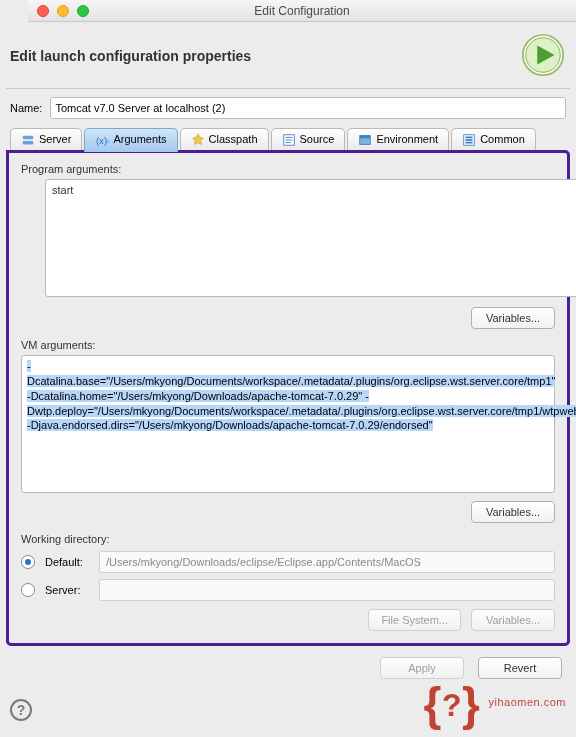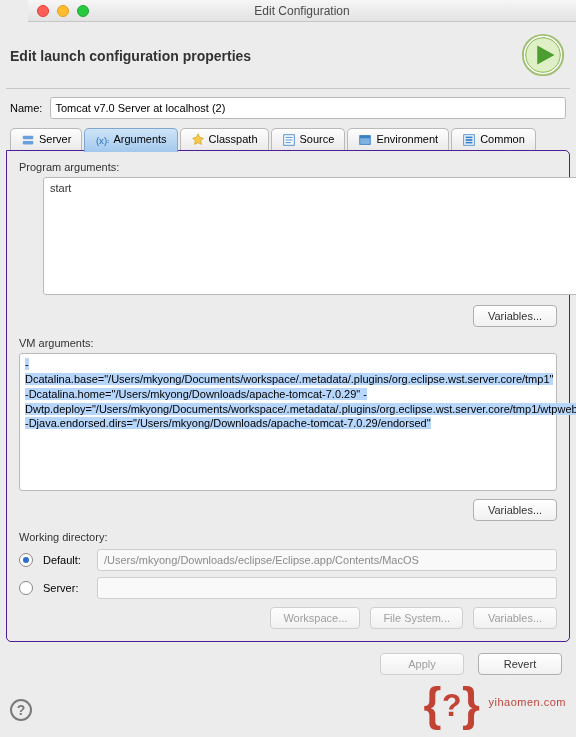--- a/index.html
+++ b/index.html
@@ -14,21 +14,21 @@
   .header { padding: 10px 10px 0 10px; display:flex; justify-content:space-between; align-items:center; }
   .header h1 { margin:0; font-size:14px; font-weight:bold; color:#333; }
   .run-icon svg { width:46px; height:46px; }
   .rule { margin:8px 6px 8px 6px; border:none; border-top:1px solid #c8c8c8; }
   .namerow { display:flex; align-items:center; padding: 0 10px 8px 10px; gap:8px; }
   .namerow input { flex:1; height:22px; padding:2px 4px; border:1px solid #b9b9b9; border-radius:3px; background:#fff; }
   .tabstrip { display:flex; align-items:flex-end; padding:0 10px; position:relative; }
   .tab { display:flex; align-items:flex-start; gap:4px; padding:4px 10px 5px; border:1px solid #b9b9b9; border-bottom:none; border-radius:5px 5px 0 0; background:linear-gradient(#fefefe,#e8e8e8); margin-right:2px; cursor:default; position:relative; top:1px; }
   .tab.active { background:linear-gradient(#cfe5f8,#a3c8ed); border-color:#7fa7cf; z-index:2; }
   .tab .ti { width:14px; height:14px; }
-  .tabpanel { margin:0 6px 6px 6px; border:1px solid #4c1d95; border-radius:0 5px 5px 5px; background:#ececec; padding:10px 12px 12px 12px; position:relative; top:-1px; }
+  .tabpanel { margin:0 6px 6px 6px; border:3px solid #4c1d95; border-radius:0 5px 5px 5px; background:#ececec; padding:10px 12px 12px 12px; position:relative; top:-1px; }
   .lbl { color:#333; margin-bottom:4px; }
   .ta { width:100%; resize:none; border:1px solid #b9b9b9; border-radius:3px; background:#fff; padding:4px 6px; color:#333; font-family: inherit; font-size:11px;margin-left:24px; }
   .vmbox { width:100%; border:1px solid #b9b9b9; border-radius:3px; background:#fff; padding:3px 5px; color:#000; height:138px; }
   .vmbox span { background:#b7d6fb; line-height:1.35; }
   .btnrow { display:flex; justify-content:flex-end; margin-top:8px; }
   .btn { min-width:84px; height:22px; padding:0 12px; border:1px solid #b0b0b0; border-radius:4px; background:linear-gradient(#ffffff,#f1f1f1); color:#333; cursor:default; }
   .btn:disabled, .btn.disabled { color:#9e9e9e; background:linear-gradient(#fdfdfd,#f1f1f1); border-color:#cfcfcf; }
   .group { padding-top:10px; }
   .radio-row { display:flex; align-items:center; gap:10px; margin:6px 0; }
   .radio { width:14px; height:14px; border:1px solid #888; border-radius:50%; background:#fff; display:inline-flex; align-items:center; justify-content:center; }
@@ -140,21 +140,20 @@
       <span class="radio checked"></span>
       <span style="width:44px">Default:</span>
       <input class="pathinput" readonly="" value="/Users/mkyong/Downloads/eclipse/Eclipse.app/Contents/MacOS" style="">
     </div>
     <div class="radio-row">
       <span class="radio"></span>
       <span style="width:44px">Server:</span>
       <input class="pathinput" readonly="" style="">
     </div>
     <div class="threebtns">
-      <button class="btn disabled" disabled="">Workspace...</button>
       <button class="btn disabled" disabled="">File System...</button>
       <button class="btn disabled" disabled="">Variables...</button>
     </div>
   </div>
 </div>
 
 <div class="dlg-btns">
   <button class="btn disabled" disabled="">Apply</button>
   <button class="btn">Revert</button>
 </div>

